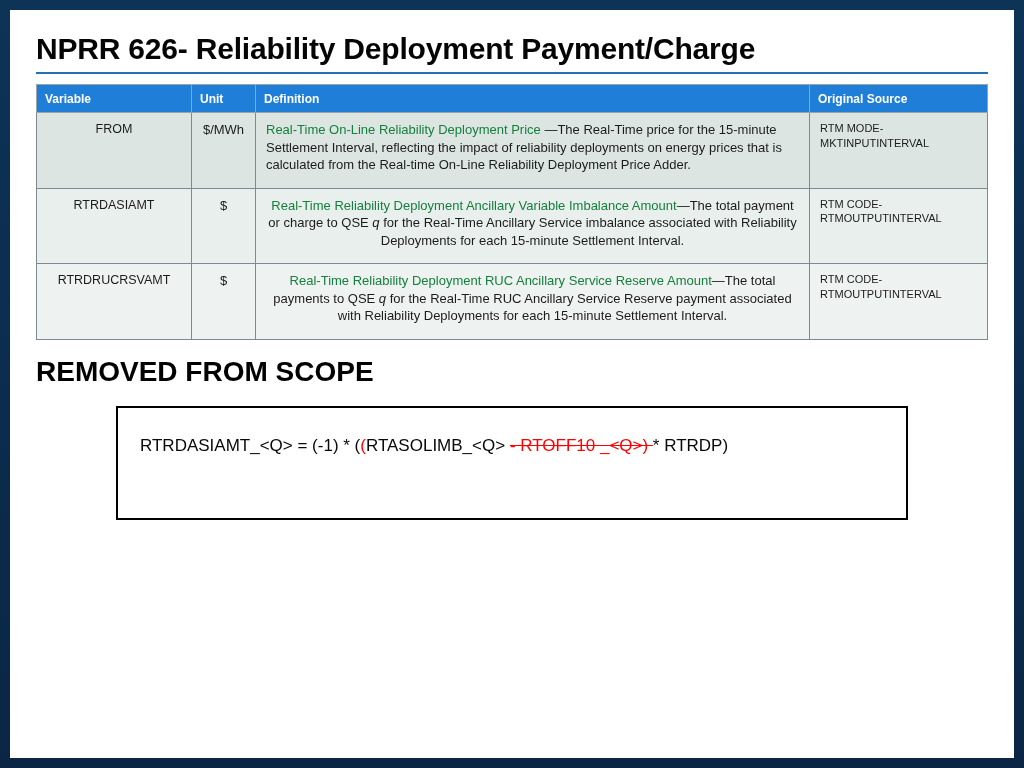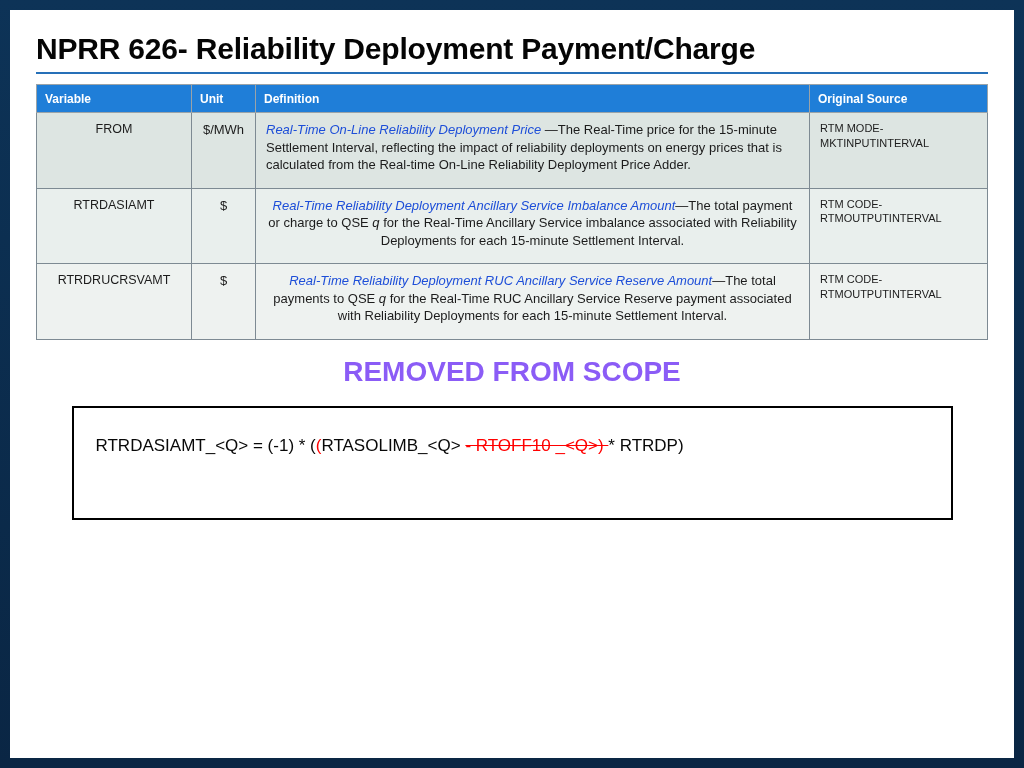--- a/index.html
+++ b/index.html
@@ -57,35 +57,34 @@
     color: #1c1c1c;
     line-height: 1.35;
   }
   table.var-table tr.row0 td { background: #dde5e2; }
   table.var-table tr.row1 td { background: #e9efed; }
   table.var-table tr.row2 td { background: #eef2f0; }
 
   td.variable { text-align: center; vertical-align: middle; font-size: 12.5px; }
   td.unit     { text-align: center; vertical-align: top;    font-size: 13px; padding-top:8px;margin-top:11px;}
   td.definition { text-align: center; font-size: 13px; }
-  td.definition .lead { font-style: italic; color:#1d4ed8; }
+  td.definition .lead { color:#15803d; }
   td.definition .dash {  }
   td.source { font-weight: normal; font-size: 11px; vertical-align: top; }
 
   .removed {
-    text-align: center;
     font-size: 28px;
     font-weight: bold;
-    color: #8b5cf6;
+    color: #000000;
     margin: 16px 0 18px 0;
   }
 
   .formula-box {
     margin: 8px auto 0 auto;
-    width: 881px;
+    width: 792px;
     border: 2.5px solid #000000;
     padding: 28px 22px 28px 22px;
     font-size: 17px;
     color: #080808;
   }
   .formula-box .line1 { margin-bottom: 34px; }
   .formula-box .strike {
     color: #ff0000;
     text-decoration: line-through;
     text-decoration-color: #ff0000;
@@ -155,21 +154,21 @@
         <td class="unit">$/MWh</td>
         <td class="definition" style="text-align:left;">
           <span class="lead">Real-Time On-Line Reliability Deployment Price </span><span class="dash">—</span><span>The Real-Time price for the 15-minute Settlement Interval, reflecting the impact of reliability deployments on energy prices that is calculated from the Real-time On-Line Reliability Deployment Price Adder.</span>
         </td>
         <td class="source">RTM MODE-MKTINPUTINTERVAL</td>
       </tr>
       <tr class="row1">
         <td class="variable">RTRDASIAMT</td>
         <td class="unit">$</td>
         <td class="definition">
-          <span class="lead">Real-Time Reliability Deployment Ancillary Service Imbalance Amount</span><span>—</span><span>The total payment or charge to QSE </span><span style="font-style:italic;">q</span><span> for the Real-Time Ancillary Service imbalance associated with Reliability Deployments for each 15-minute Settlement Interval.</span>
+          <span class="lead">Real-Time Reliability Deployment Ancillary Variable Imbalance Amount</span><span>—</span><span>The total payment or charge to QSE </span><span style="font-style:italic;">q</span><span> for the Real-Time Ancillary Service imbalance associated with Reliability Deployments for each 15-minute Settlement Interval.</span>
         </td>
         <td class="source">RTM CODE-RTMOUTPUTINTERVAL</td>
       </tr>
       <tr class="row2">
         <td class="variable">RTRDRUCRSVAMT</td>
         <td class="unit">$</td>
         <td class="definition">
           <span class="lead">Real-Time Reliability Deployment RUC Ancillary Service Reserve Amount</span><span>—</span><span>The total payments to QSE </span><span style="font-style:italic;">q</span><span> for the Real-Time RUC Ancillary Service Reserve payment associated with Reliability Deployments for each 15-minute Settlement Interval.</span>
         </td>
         <td class="source">RTM CODE-RTMOUTPUTINTERVAL</td>

